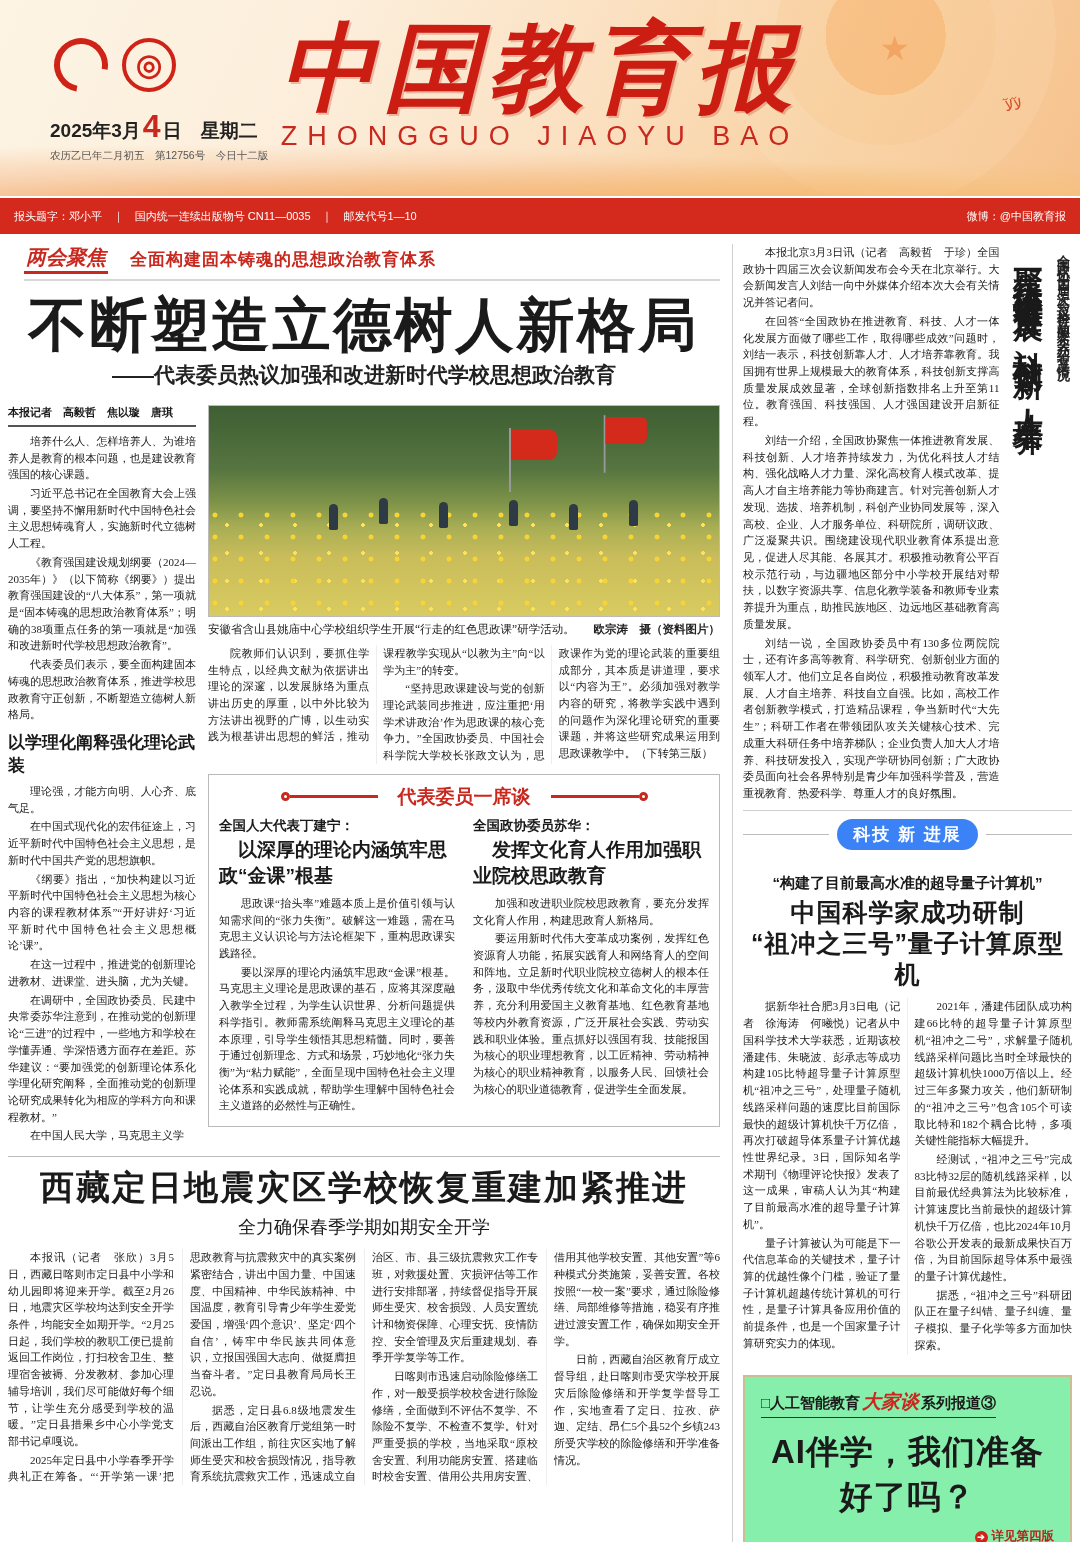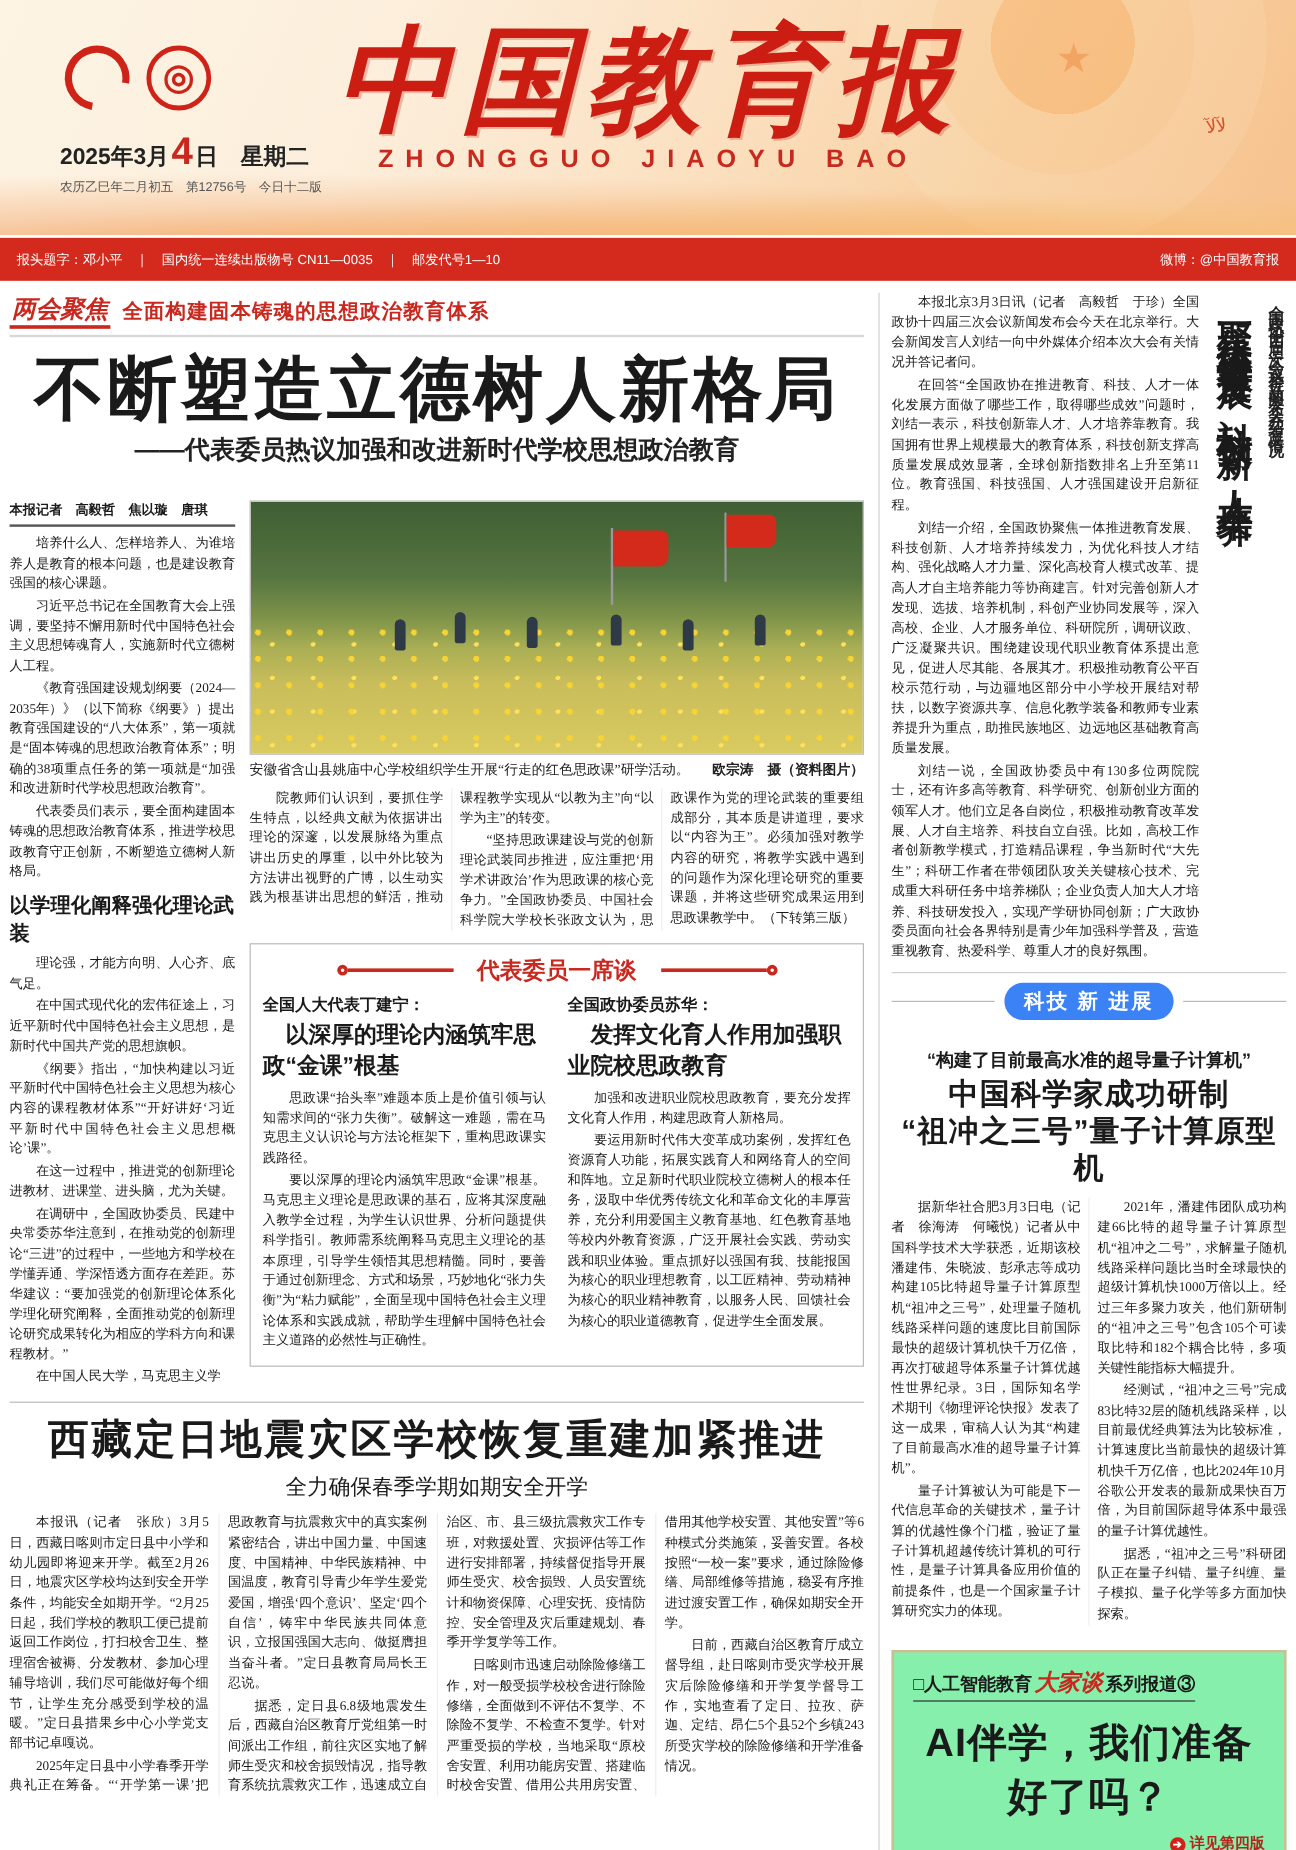--- a/index.html
+++ b/index.html
@@ -19,34 +19,34 @@
   .mh-logos { position:absolute; left:54px; top:38px; display:flex; gap:14px; align-items:center; }
   .logo-c { width:54px; height:54px; border-radius:50%; border:6px solid #cf2318; border-bottom-color:transparent; transform:rotate(-35deg); }
   .logo-ring { width:54px; height:54px; border-radius:50%; border:4px solid #cf2318; color:#cf2318; font-size:30px; line-height:46px; text-align:center; font-weight:bold; }
   .mh-date { position:absolute; left:50px; top:108px; }
   .mh-date .d1 { font-size:19px; font-weight:bold; color:#222; }
   .mh-date .d1 .big { font-size:32px; color:#c8281e; font-weight:900; padding:0 2px; }
   .mh-date .d2 { font-size:10.5px; color:#555; margin-top:4px; }
   .mh-title { position:absolute; left:0; right:0; top:18px; text-align:center; }
   .mh-title .zh { font-size:96px; font-weight:900; color:#cc1d12; letter-spacing:8px; font-style:italic;
     text-shadow:2px 2px 0 rgba(180,30,15,.25); line-height:1.05; }
-  .mh-title .py { font-size:21px; font-weight:700; color:#c8281e; letter-spacing:10px; margin-top:2px; }
+  .mh-title .py { font-size:27px; font-weight:400; color:#c8281e; letter-spacing:10px; margin-top:2px; }
   .mh-bar { height:36px; background:#d42a1e; color:#fff; font-size:11px; display:flex; align-items:center; padding:0 14px; justify-content:space-between; }
 
   
   .page { padding:10px 8px 6px; }
   .top-grid { display:grid; grid-template-columns:712px 1fr; gap:12px; }
   .right-rail { border-left:1px solid #cfcfcf; padding-left:10px; }
 
   
-  .kicker-row { display:flex; align-items:center; gap:10px; border-bottom:2px solid #d8d8d8; padding-bottom:5px; }
+  .kicker-row { display:flex; align-items:center; gap:22px; border-bottom:2px solid #d8d8d8; padding-bottom:5px;margin-left:16px; }
   .badge-2h { color:#c8281e; font-weight:900; font-size:20px; font-style:italic; border-bottom:3px solid #c8281e; padding:0 2px; }
   .kicker { color:#c8281e; font-weight:bold; font-size:17px; letter-spacing:1px; }
   .lead-hl { font-size:58px; font-weight:900; text-align:center; letter-spacing:3px; margin:12px 0 4px; line-height:1.1; }
-  .lead-sub { font-size:21px; text-align:center; font-weight:bold; color:#222; margin-bottom:28px; }
+  .lead-sub { font-size:21px; text-align:center; font-weight:bold; color:#222; margin-bottom:16px; }
   .lead-grid { display:grid; grid-template-columns:188px 1fr; gap:12px; }
   .byline { font-weight:bold; font-size:11px; border-bottom:2px solid #555; padding-bottom:5px; margin-bottom:6px; }
   .body-txt p { font-size:11px; line-height:1.52; text-align:justify; text-indent:2em; margin-bottom:2px; font-family:"Liberation Serif", serif; }
   .sec-head { font-size:17px; font-weight:900; margin:8px 0 6px; text-indent:0; }
   .photo { position:relative; height:212px; border:1px solid #bbb; overflow:hidden;
     background:linear-gradient(180deg,#41603394 0,#3f5e33 0%,#567540 30%,#7e9349 46%,#a9ae54 58%,#c9bd5b 72%,#d9cb60 100%); }
   .flowers { position:absolute; left:0; right:0; bottom:0; height:52%;
     background-image: radial-gradient(circle 2.6px at 6px 8px,#f7d433 95%,transparent 100%),
                       radial-gradient(circle 2px at 18px 18px,#ffe15a 95%,transparent 100%);
     background-size:26px 22px, 34px 28px; }

